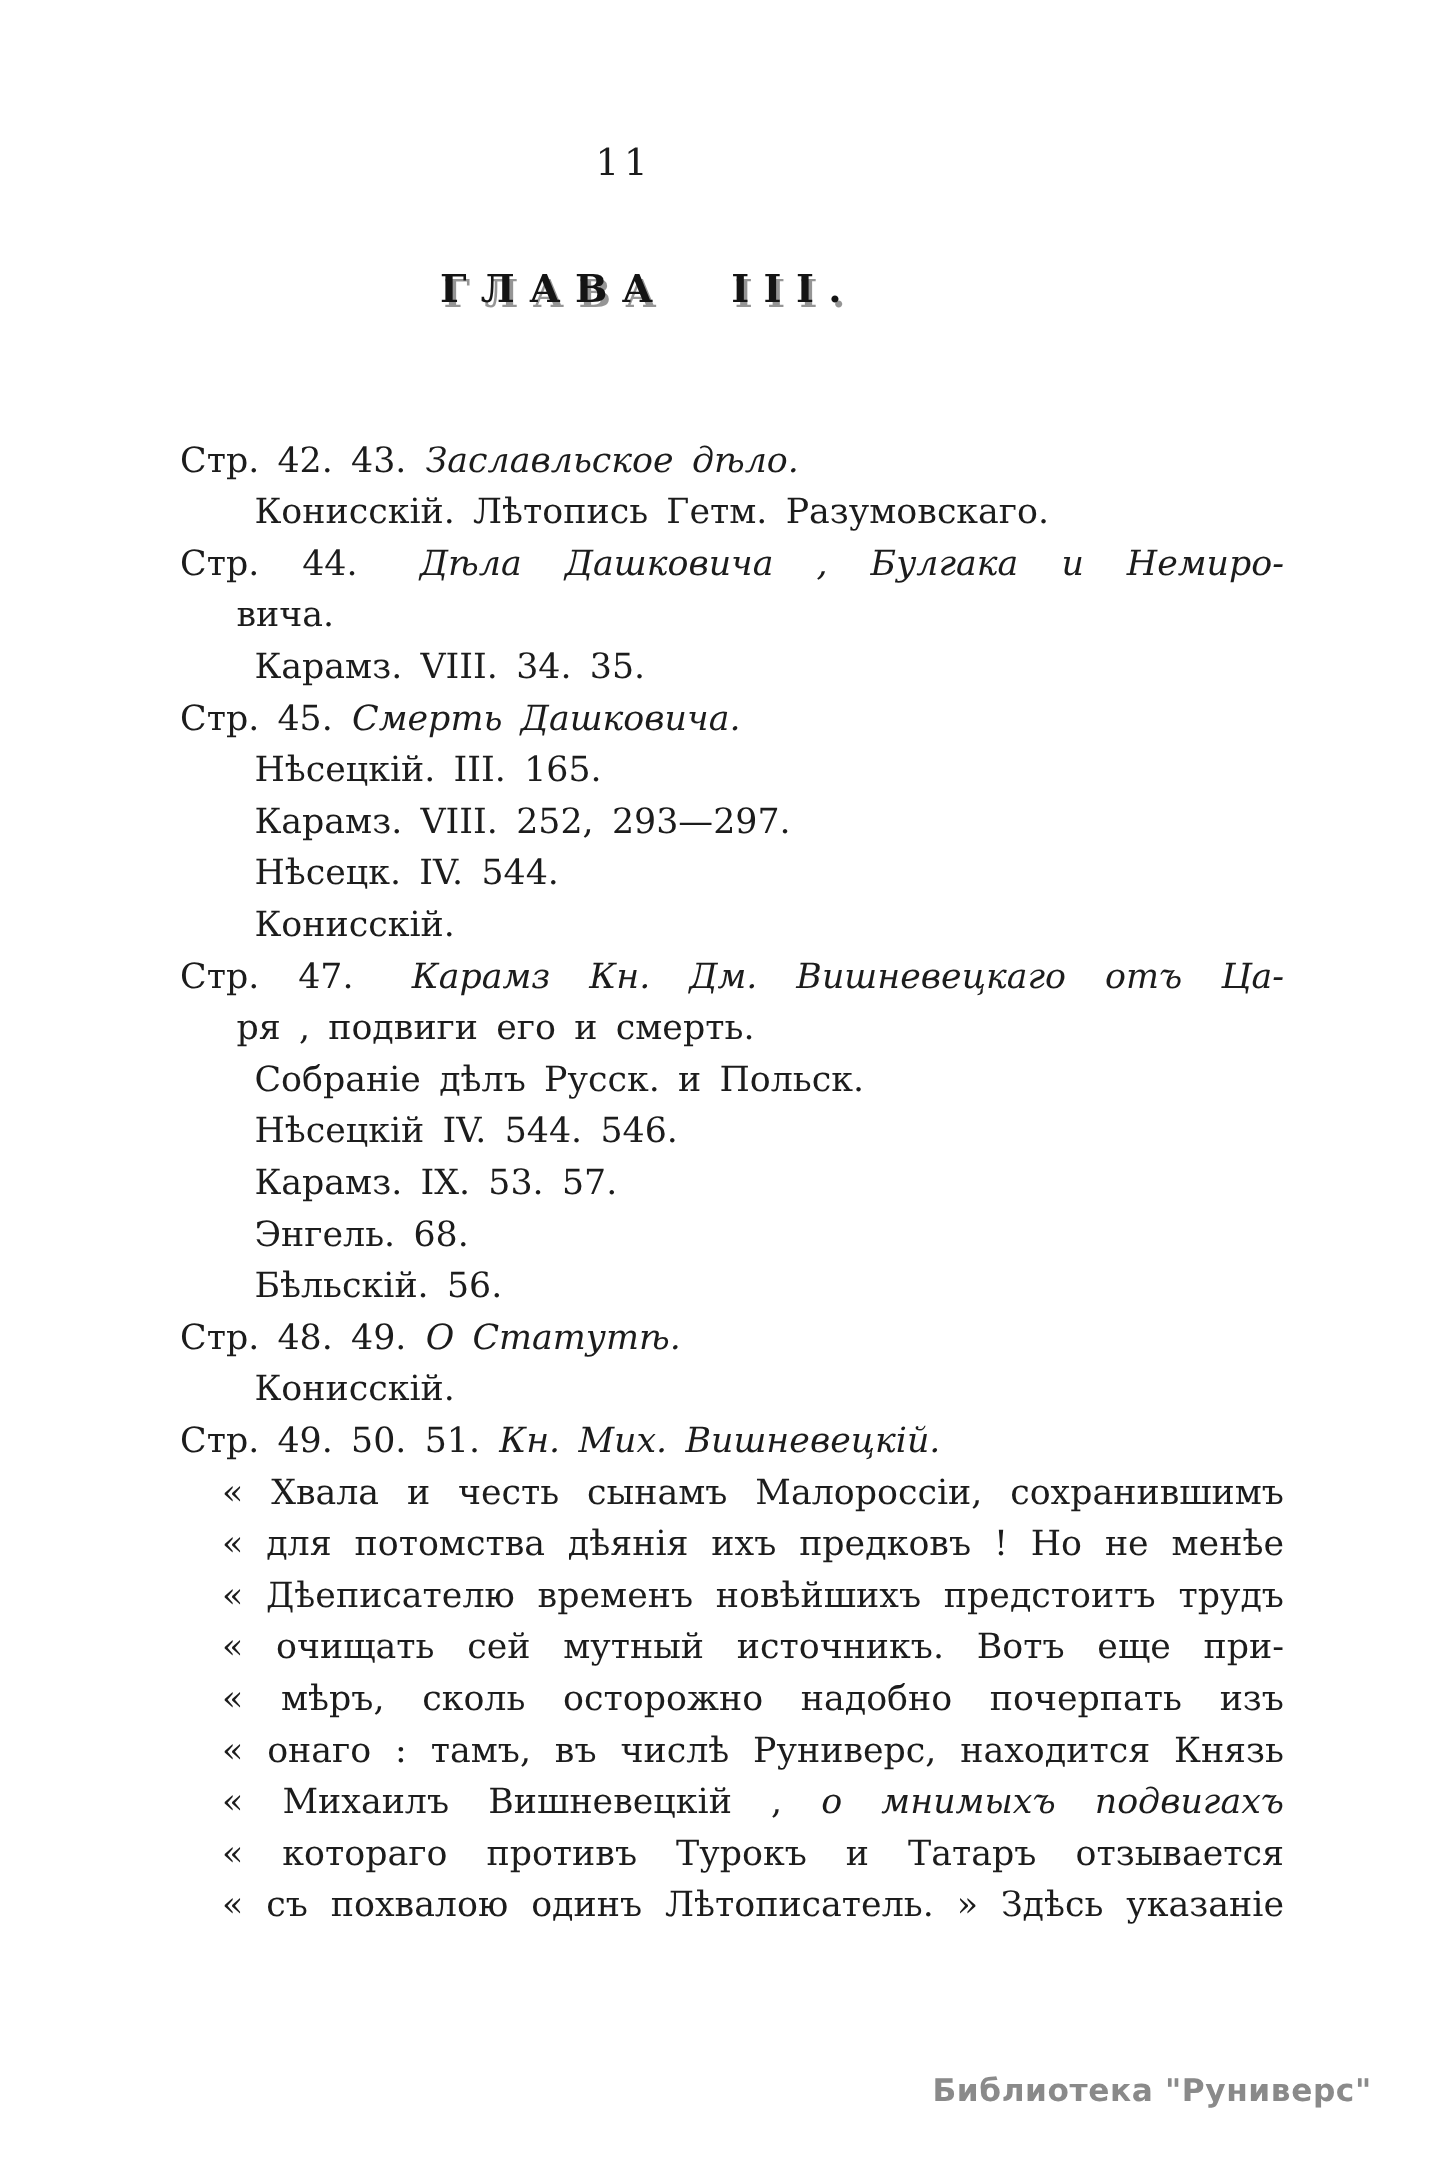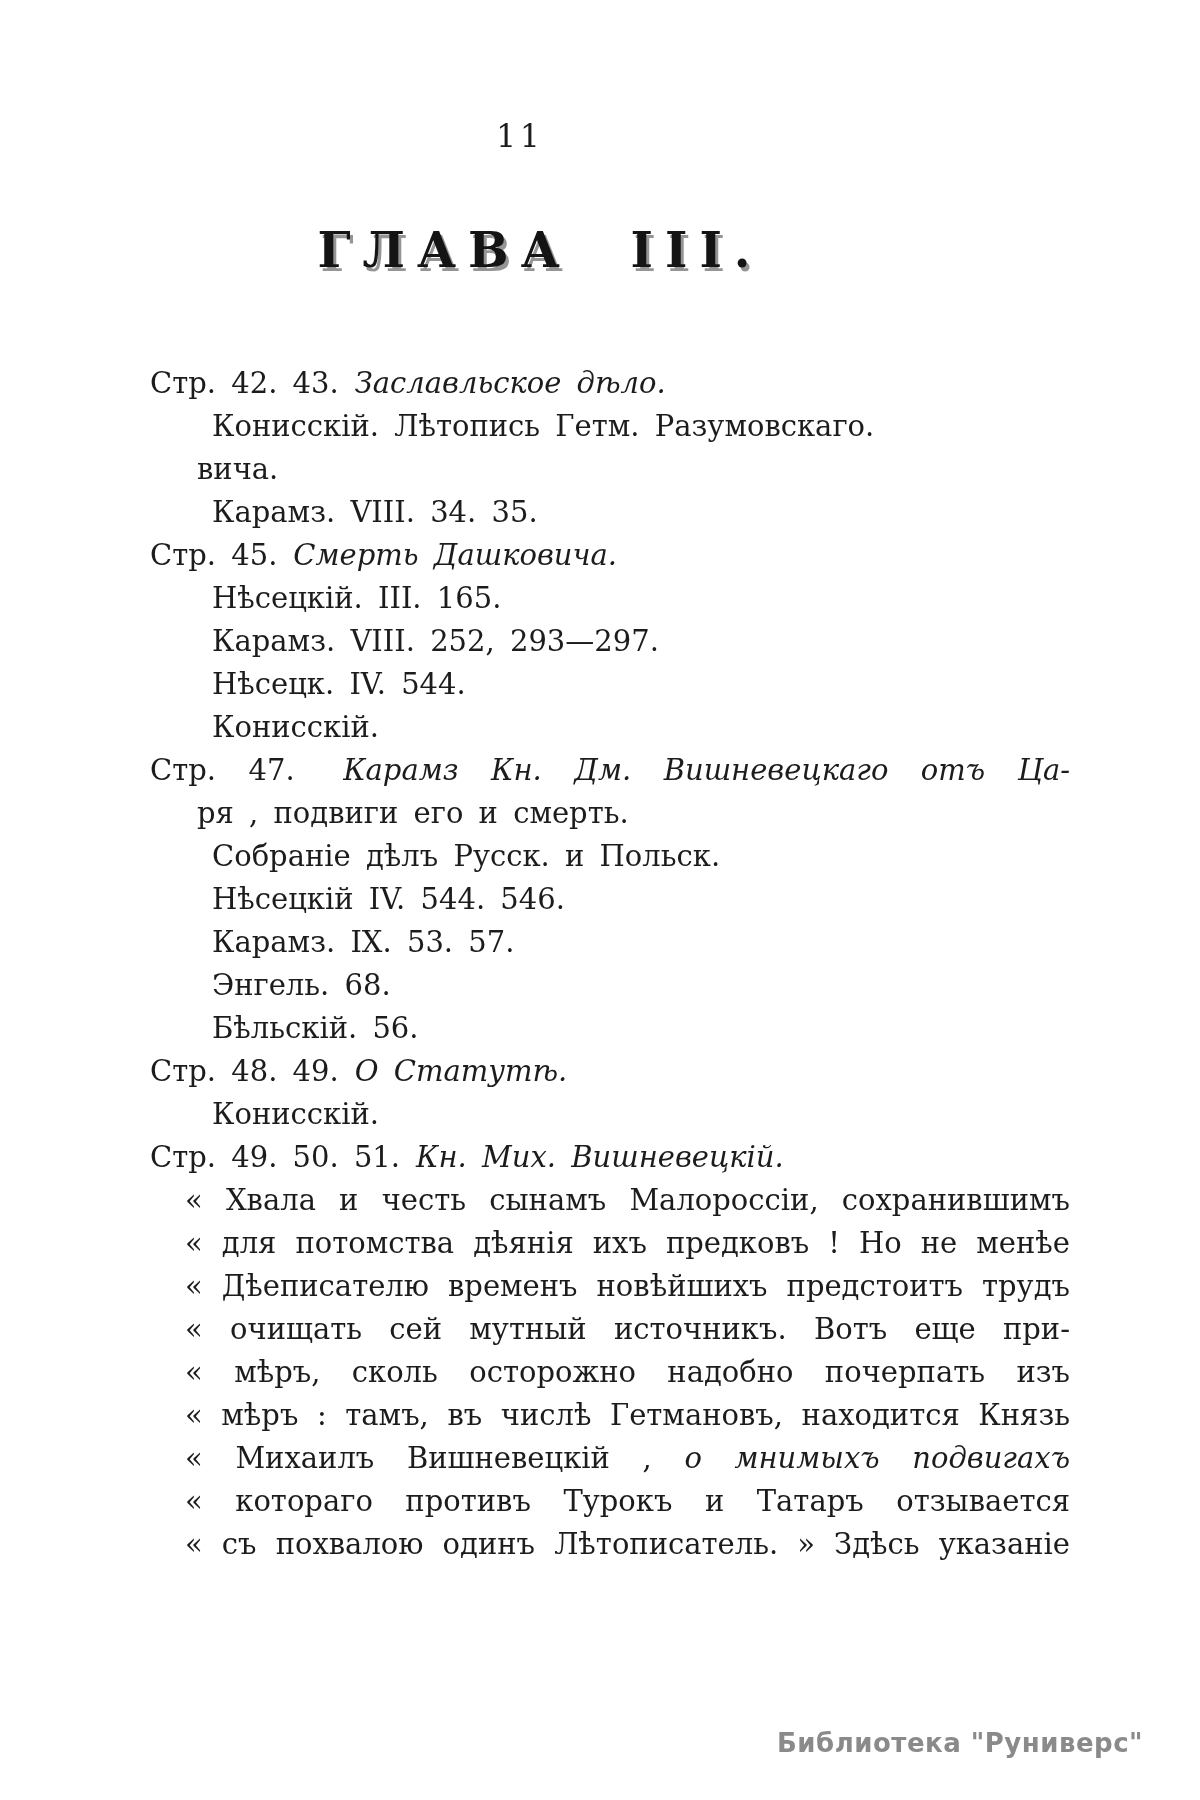--- a/index.html
+++ b/index.html
@@ -18,21 +18,21 @@
     left: 520px;
     transform: translateX(-50%);
     font-size: 31px;
     letter-spacing: 4px;
   }
   .chapter-title {
     position: absolute;
     top: 222px;
     left: 540px;
     transform: translateX(-50%);
-    font-size: 48px;
+    font-size: 32px;
     font-weight: bold;
     letter-spacing: 12px;
     word-spacing: 30px;
     white-space: nowrap;
     color: #141414;
     text-shadow: 3px 4px 0 rgba(20,20,20,0.45);
   }
   .body-block {
     position: absolute;
     left: 150px;
@@ -69,20 +69,21 @@
   <div class="page-number">11</div>
 
   <div class="chapter-title">ГЛАВА III.</div>
 
   <div class="body-block">
 
     <div class="ln l-entry"><span class="prefix">Стр. 42. 43.</span><span class="ititle">Заславльское дѣло.</span></div>
 
     <div class="ln l-ref"><span>Конисскій. Лѣтопись Гетм. Разумовскаго.</span></div>
 
+    <div class="ln l-entry just"><span class="prefix">Стр. 44.</span> <span class="ititle">Дѣла Дашковича , Булгака и Немиро-</span></div>
 
     <div class="ln l-cont"><span>вича.</span></div>
 
     <div class="ln l-ref"><span>Карамз. VIII. 34. 35.</span></div>
 
     <div class="ln l-entry"><span class="prefix">Стр. 45.</span><span class="ititle">Смерть Дашковича.</span></div>
 
     <div class="ln l-ref"><span>Нѣсецкій. III. 165.</span></div>
 
 
@@ -115,21 +116,21 @@
     <div class="ln l-quote just"><span>« Хвала и честь сынамъ Малороссіи, сохранившимъ</span></div>
 
     <div class="ln l-quote just"><span>« для потомства дѣянія ихъ предковъ ! Но не менѣе</span></div>
 
     <div class="ln l-quote just"><span>« Дѣеписателю временъ новѣйшихъ предстоитъ трудъ</span></div>
 
     <div class="ln l-quote just"><span>« очищать сей мутный источникъ. Вотъ еще при-</span></div>
 
     <div class="ln l-quote just"><span>« мѣръ, сколь осторожно надобно почерпать изъ</span></div>
 
-    <div class="ln l-quote just"><span>« мѣръ : тамъ, въ числѣ Гетмановъ, находится Князь</span></div>
+    <div class="ln l-quote just"><span>« онаго : тамъ, въ числѣ Руниверс, находится Князь</span></div>
 
     <div class="ln l-quote just"><span>« Михаилъ Вишневецкій ,</span> <span class="ititle">о мнимыхъ подвигахъ</span></div>
 
     <div class="ln l-quote just"><span>« котораго противъ Турокъ и Татаръ отзывается</span></div>
 
     <div class="ln l-quote just"><span>« съ похвалою одинъ Лѣтописатель. » Здѣсь указаніе</span></div>
 
   </div>
 
   <div class="watermark">Библиотека "Руниверс"</div>

